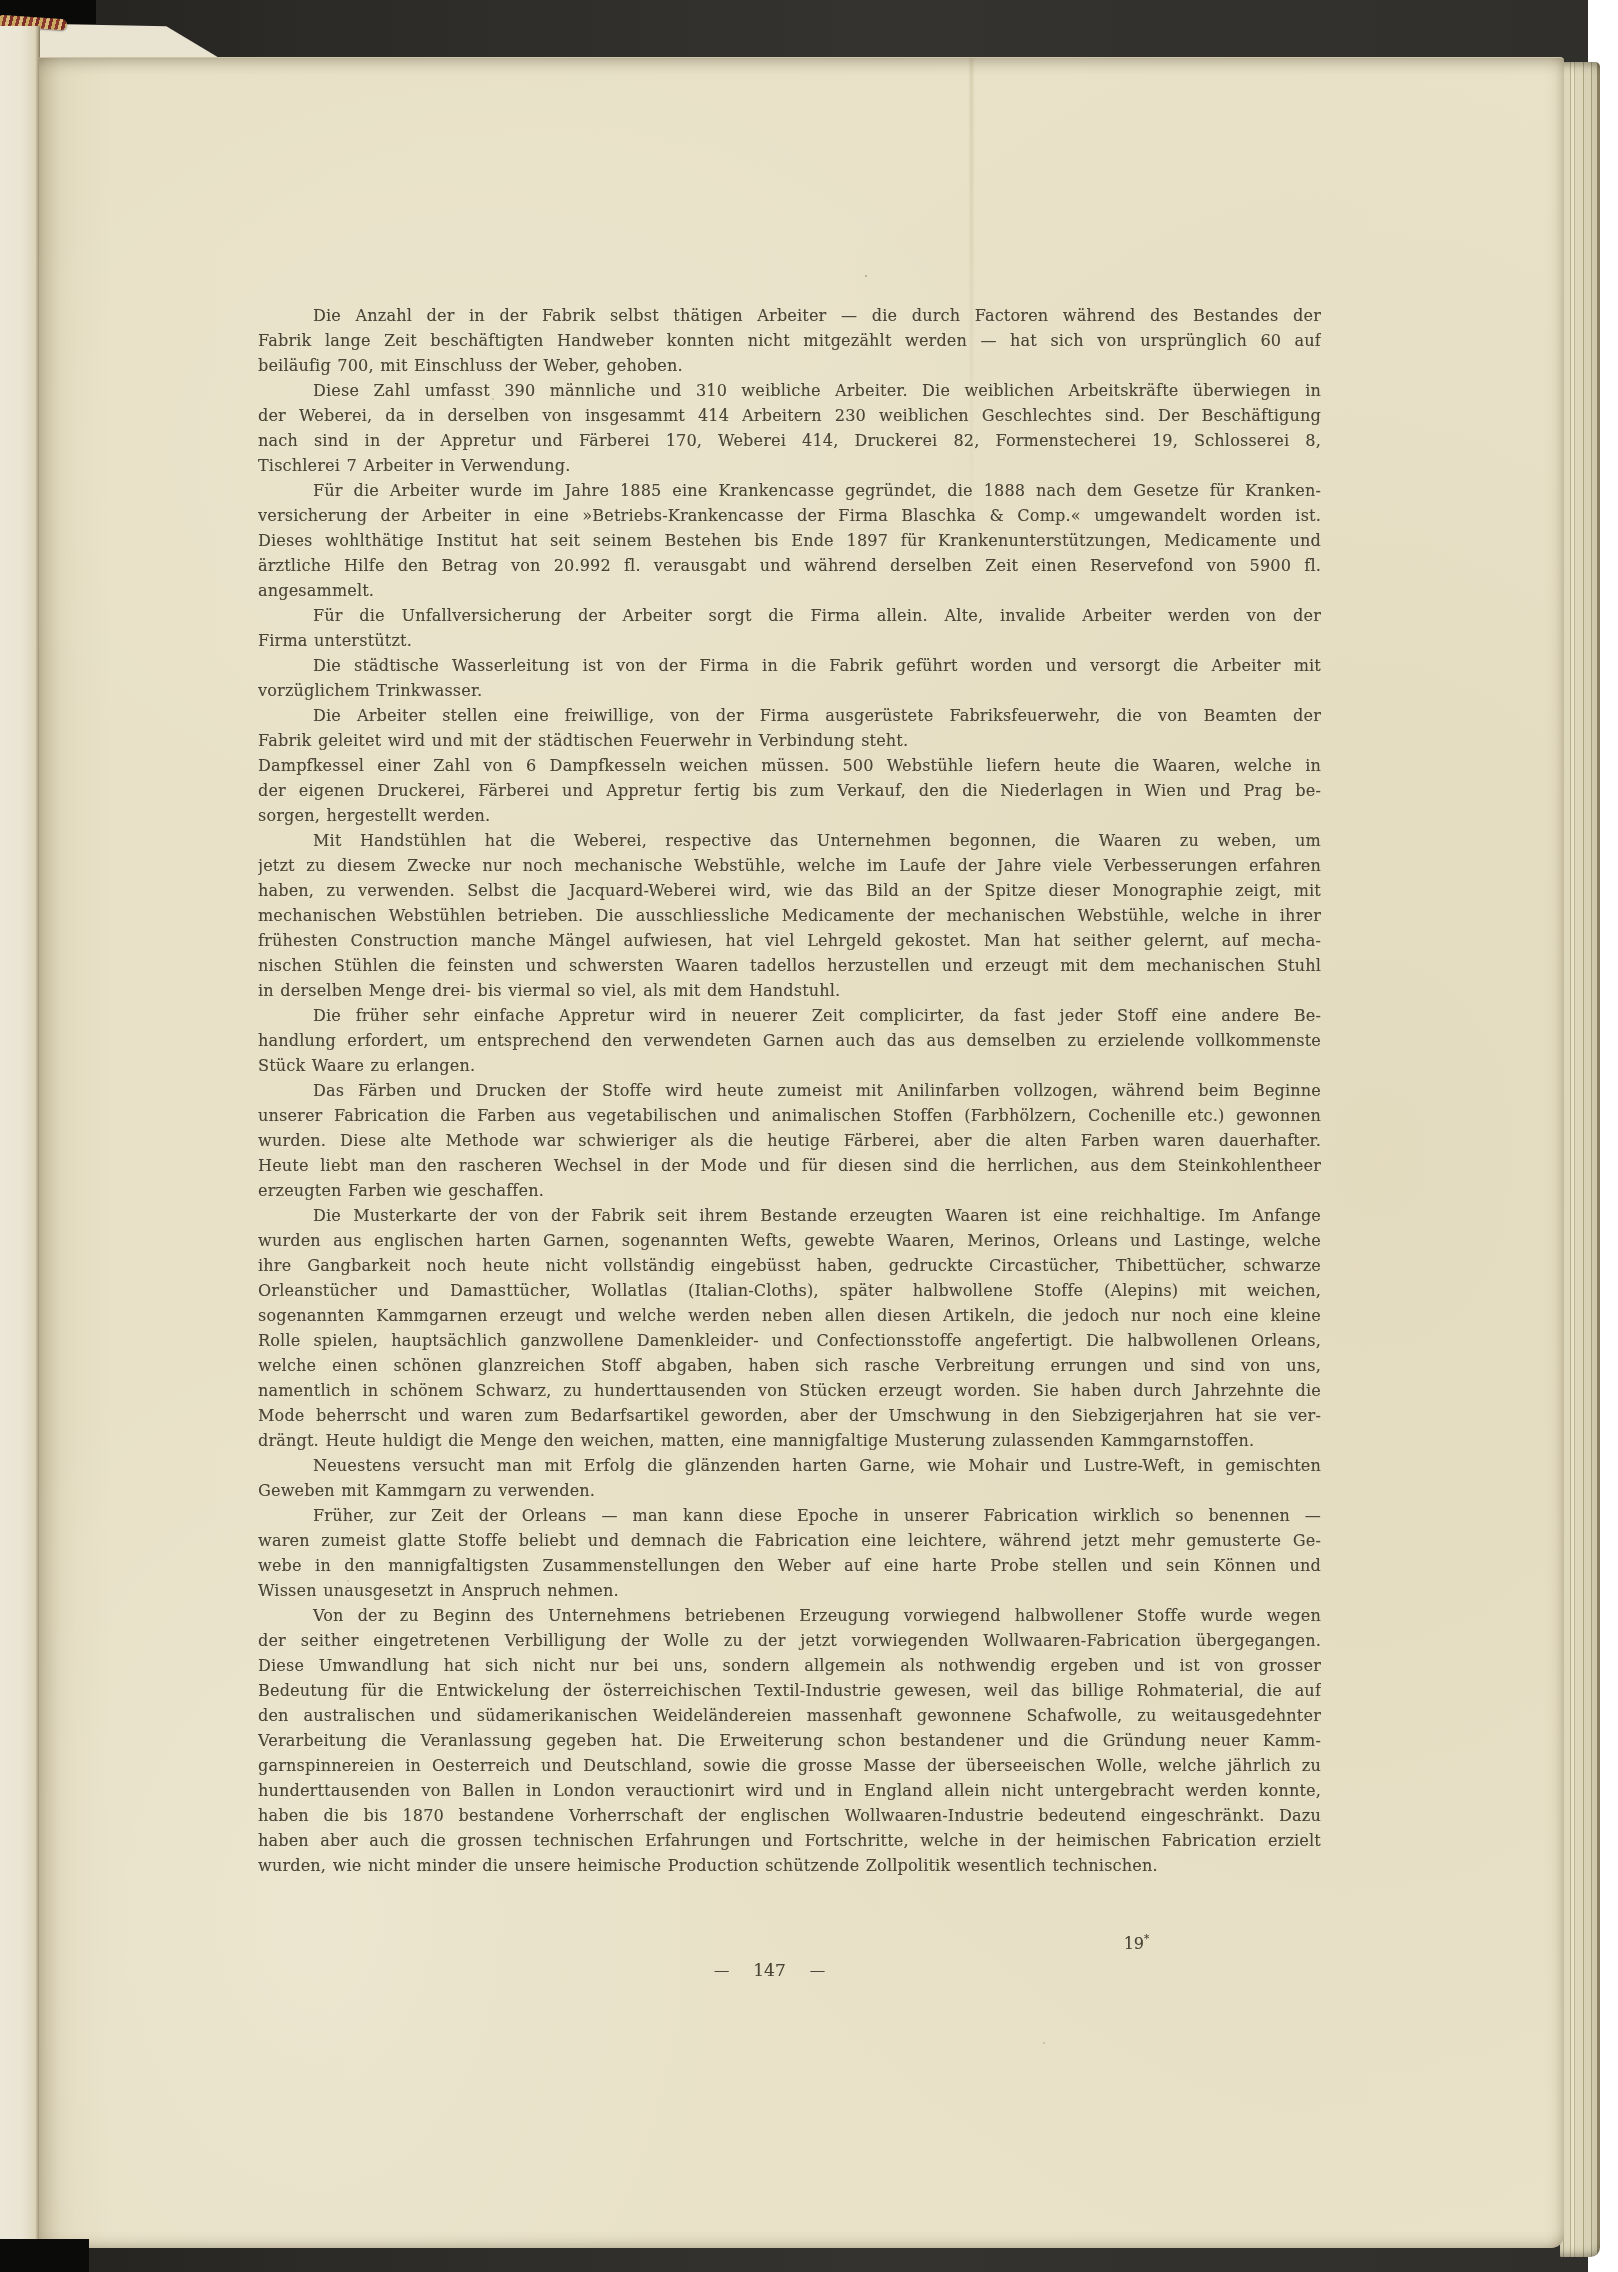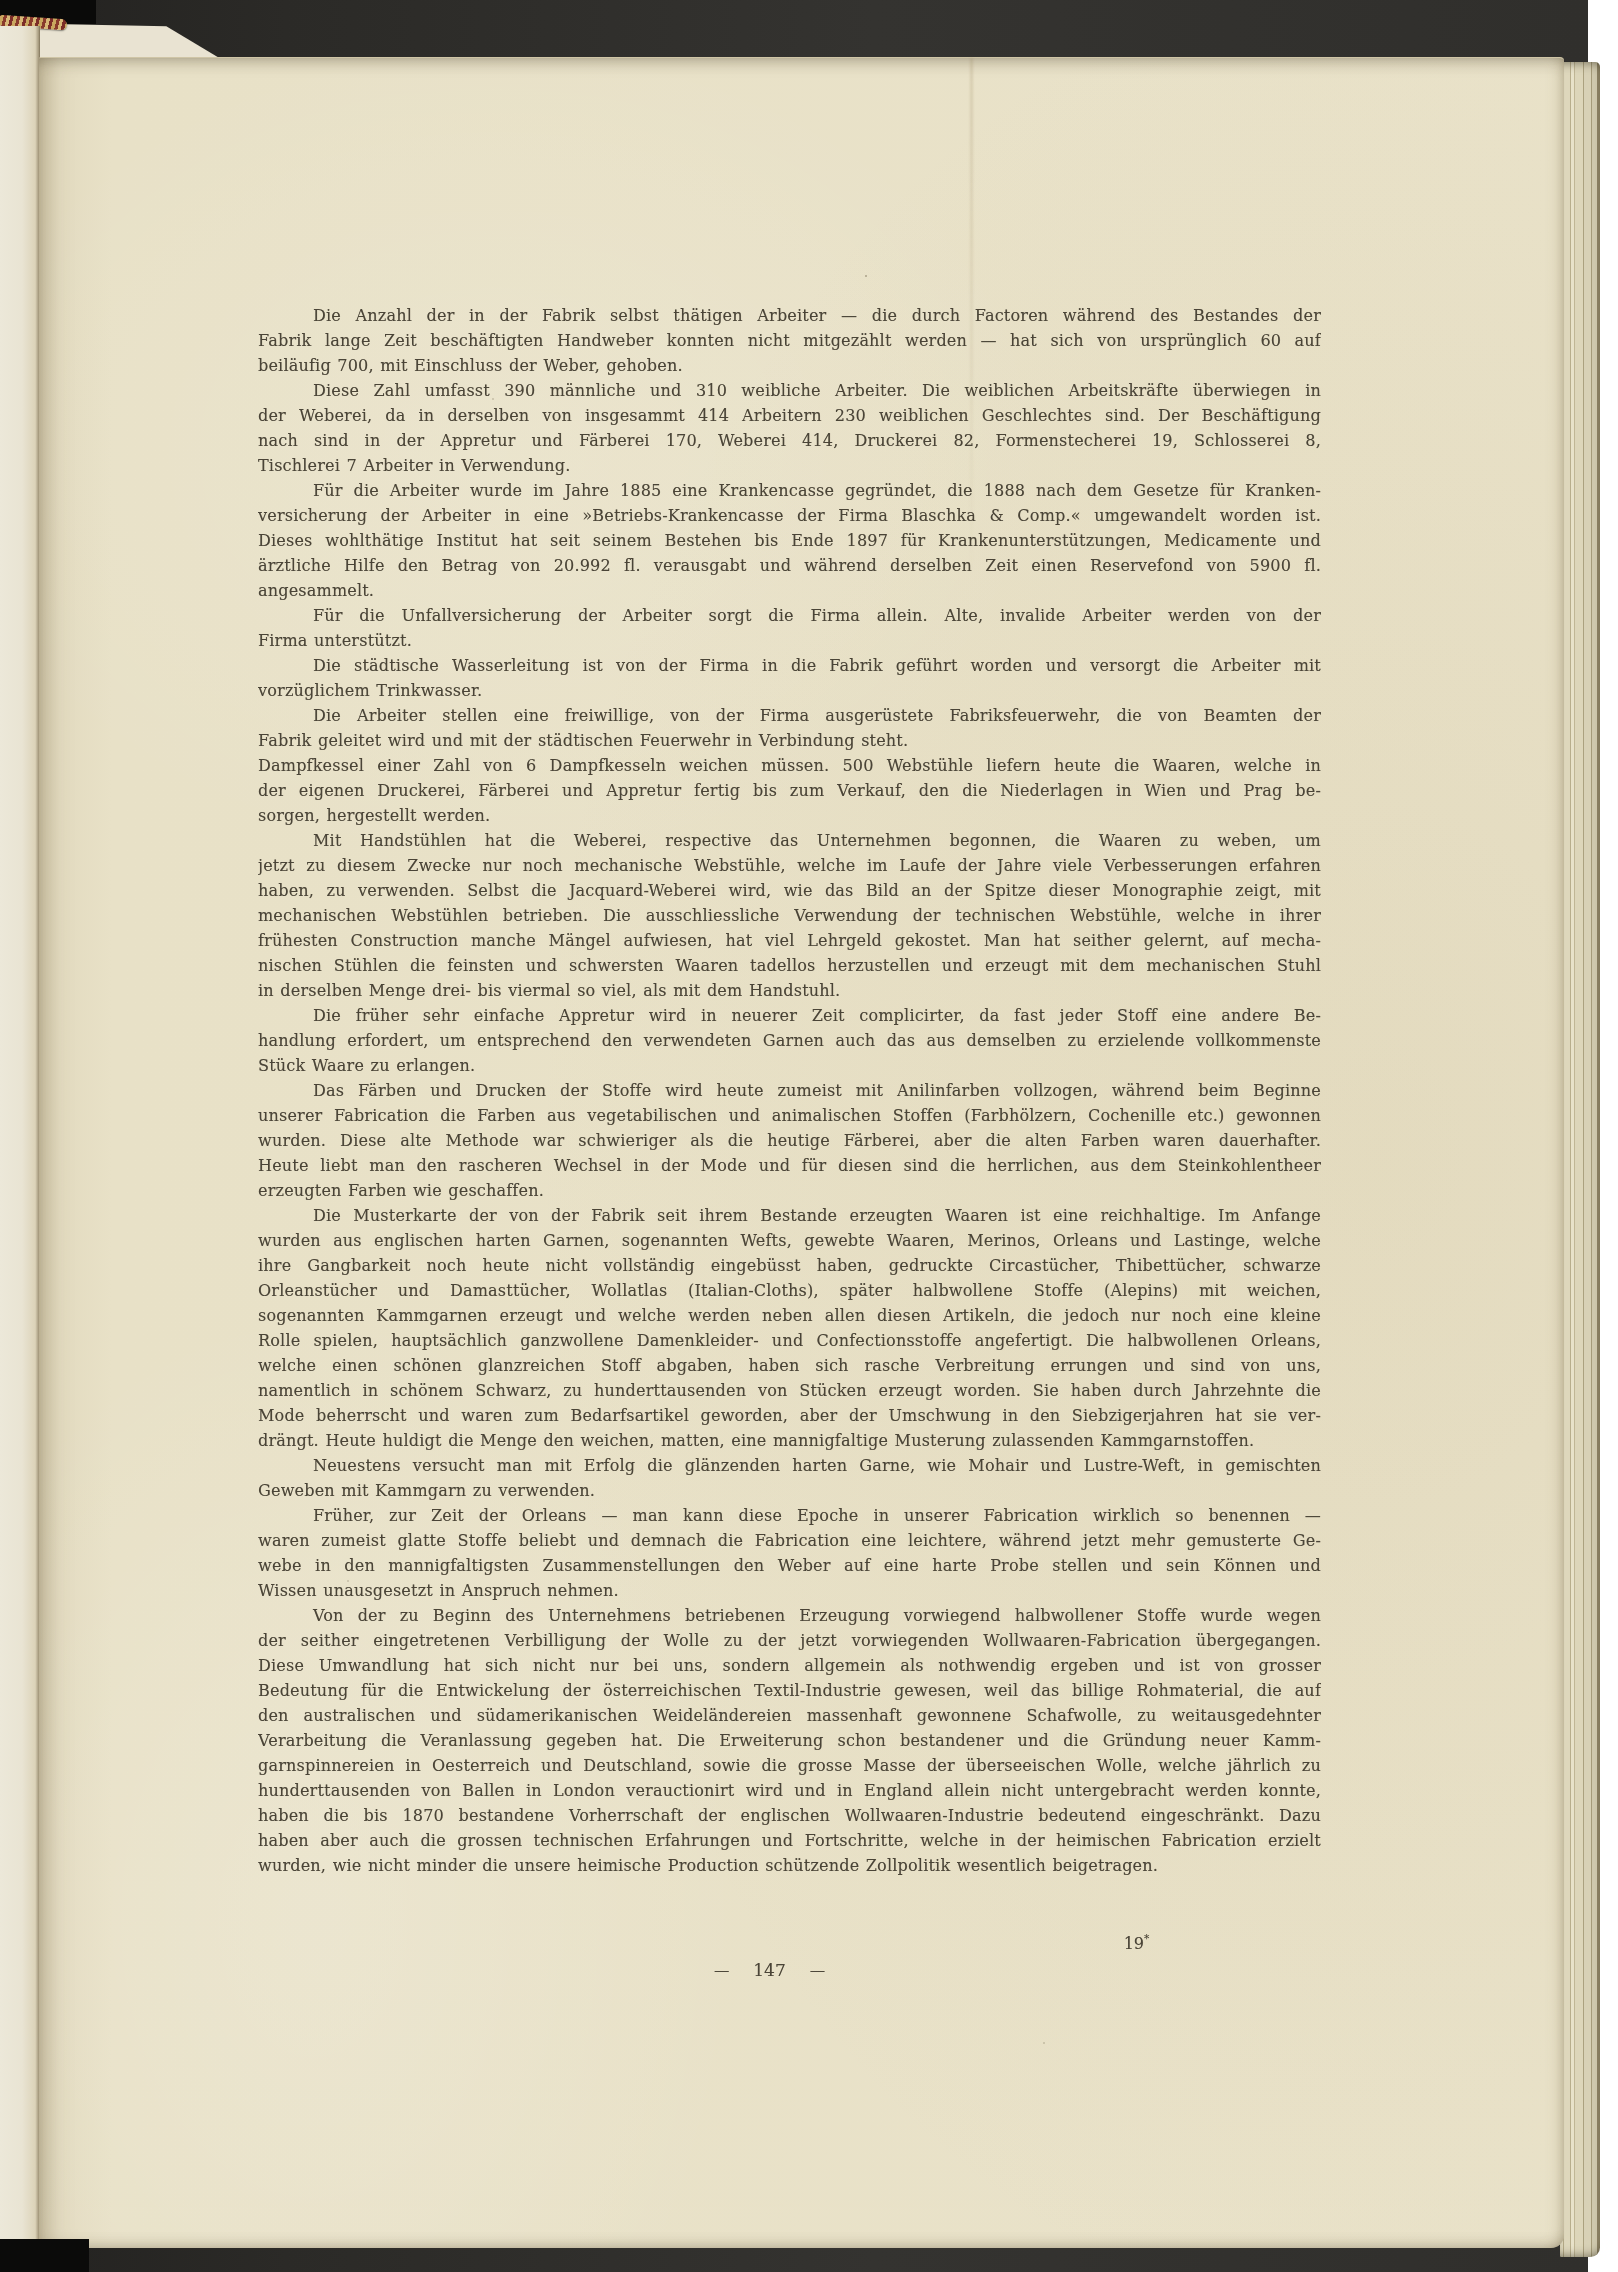--- a/index.html
+++ b/index.html
@@ -129,21 +129,21 @@
         <div class="line first">Die städtische Wasserleitung ist von der Firma in die Fabrik geführt worden und versorgt die Arbeiter mit</div>
         <div class="line plast">vorzüglichem Trinkwasser.</div>
         <div class="line first">Die Arbeiter stellen eine freiwillige, von der Firma ausgerüstete Fabriksfeuerwehr, die von Beamten der</div>
         <div class="line plast">Fabrik geleitet wird und mit der städtischen Feuerwehr in Verbindung steht.</div>
         <div class="line">Dampfkessel einer Zahl von 6 Dampfkesseln weichen müssen. 500 Webstühle liefern heute die Waaren, welche in</div>
         <div class="line">der eigenen Druckerei, Färberei und Appretur fertig bis zum Verkauf, den die Niederlagen in Wien und Prag be-</div>
         <div class="line plast">sorgen, hergestellt werden.</div>
         <div class="line first">Mit Handstühlen hat die Weberei, respective das Unternehmen begonnen, die Waaren zu weben, um</div>
         <div class="line">jetzt zu diesem Zwecke nur noch mechanische Webstühle, welche im Laufe der Jahre viele Verbesserungen erfahren</div>
         <div class="line">haben, zu verwenden. Selbst die Jacquard-Weberei wird, wie das Bild an der Spitze dieser Monographie zeigt, mit</div>
-        <div class="line">mechanischen Webstühlen betrieben. Die ausschliessliche Verwendung der technischen Webstühle, welche in ihrer</div>
+        <div class="line">mechanischen Webstühlen betrieben. Die ausschliessliche Medicamente der mechanischen Webstühle, welche in ihrer</div>
         <div class="line">frühesten Construction manche Mängel aufwiesen, hat viel Lehrgeld gekostet. Man hat seither gelernt, auf mecha-</div>
         <div class="line">nischen Stühlen die feinsten und schwersten Waaren tadellos herzustellen und erzeugt mit dem mechanischen Stuhl</div>
         <div class="line plast">in derselben Menge drei- bis viermal so viel, als mit dem Handstuhl.</div>
         <div class="line first">Die früher sehr einfache Appretur wird in neuerer Zeit complicirter, da fast jeder Stoff eine andere Be-</div>
         <div class="line">handlung erfordert, um entsprechend den verwendeten Garnen auch das aus demselben zu erzielende vollkommenste</div>
         <div class="line plast">Stück Waare zu erlangen.</div>
         <div class="line first">Das Färben und Drucken der Stoffe wird heute zumeist mit Anilinfarben vollzogen, während beim Beginne</div>
         <div class="line">unserer Fabrication die Farben aus vegetabilischen und animalischen Stoffen (Farbhölzern, Cochenille etc.) gewonnen</div>
         <div class="line">wurden. Diese alte Methode war schwieriger als die heutige Färberei, aber die alten Farben waren dauerhafter.</div>
         <div class="line">Heute liebt man den rascheren Wechsel in der Mode und für diesen sind die herrlichen, aus dem Steinkohlentheer</div>
@@ -167,21 +167,21 @@
         <div class="line first">Von der zu Beginn des Unternehmens betriebenen Erzeugung vorwiegend halbwollener Stoffe wurde wegen</div>
         <div class="line">der seither eingetretenen Verbilligung der Wolle zu der jetzt vorwiegenden Wollwaaren-Fabrication übergegangen.</div>
         <div class="line">Diese Umwandlung hat sich nicht nur bei uns, sondern allgemein als nothwendig ergeben und ist von grosser</div>
         <div class="line">Bedeutung für die Entwickelung der österreichischen Textil-Industrie gewesen, weil das billige Rohmaterial, die auf</div>
         <div class="line">den australischen und südamerikanischen Weideländereien massenhaft gewonnene Schafwolle, zu weitausgedehnter</div>
         <div class="line">Verarbeitung die Veranlassung gegeben hat. Die Erweiterung schon bestandener und die Gründung neuer Kamm-</div>
         <div class="line">garnspinnereien in Oesterreich und Deutschland, sowie die grosse Masse der überseeischen Wolle, welche jährlich zu</div>
         <div class="line">hunderttausenden von Ballen in London verauctionirt wird und in England allein nicht untergebracht werden konnte,</div>
         <div class="line">haben die bis 1870 bestandene Vorherrschaft der englischen Wollwaaren-Industrie bedeutend eingeschränkt. Dazu</div>
         <div class="line">haben aber auch die grossen technischen Erfahrungen und Fortschritte, welche in der heimischen Fabrication erzielt</div>
-        <div class="line plast">wurden, wie nicht minder die unsere heimische Production schützende Zollpolitik wesentlich beigetragen.</div>
+        <div class="line plast">wurden, wie nicht minder die unsere heimische Production schützende Zollpolitik wesentlich technischen.</div>
       </div>
 
     <div class="sig-mark"><span>19</span><sup>*</sup></div>
 
     <div class="page-num">
       <span class="dash">—</span>
       <span>147</span>
       <span class="dash">—</span>
     </div>
   </div>

